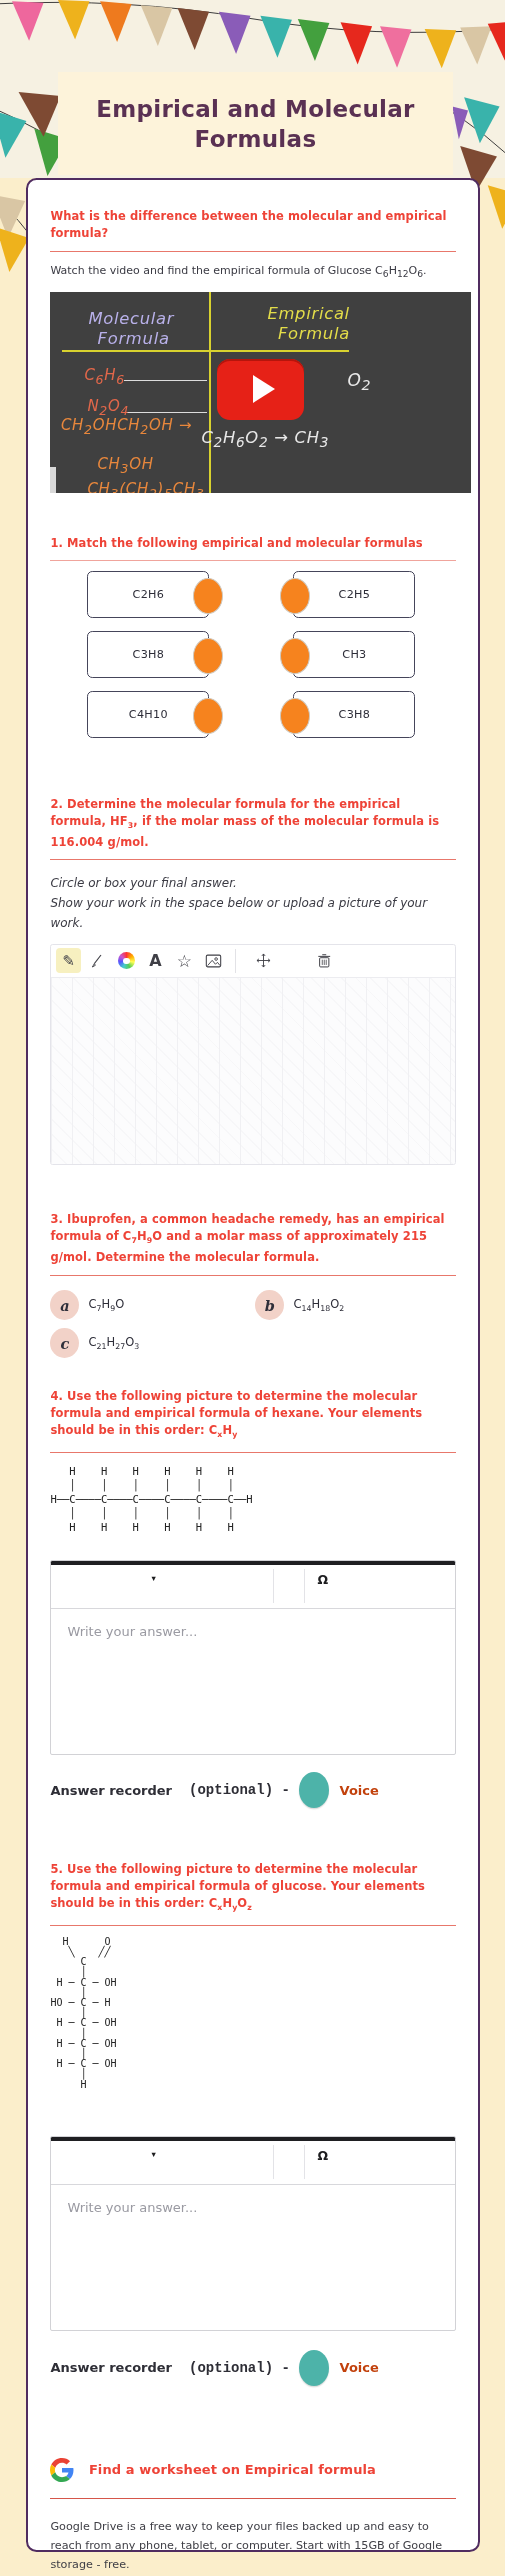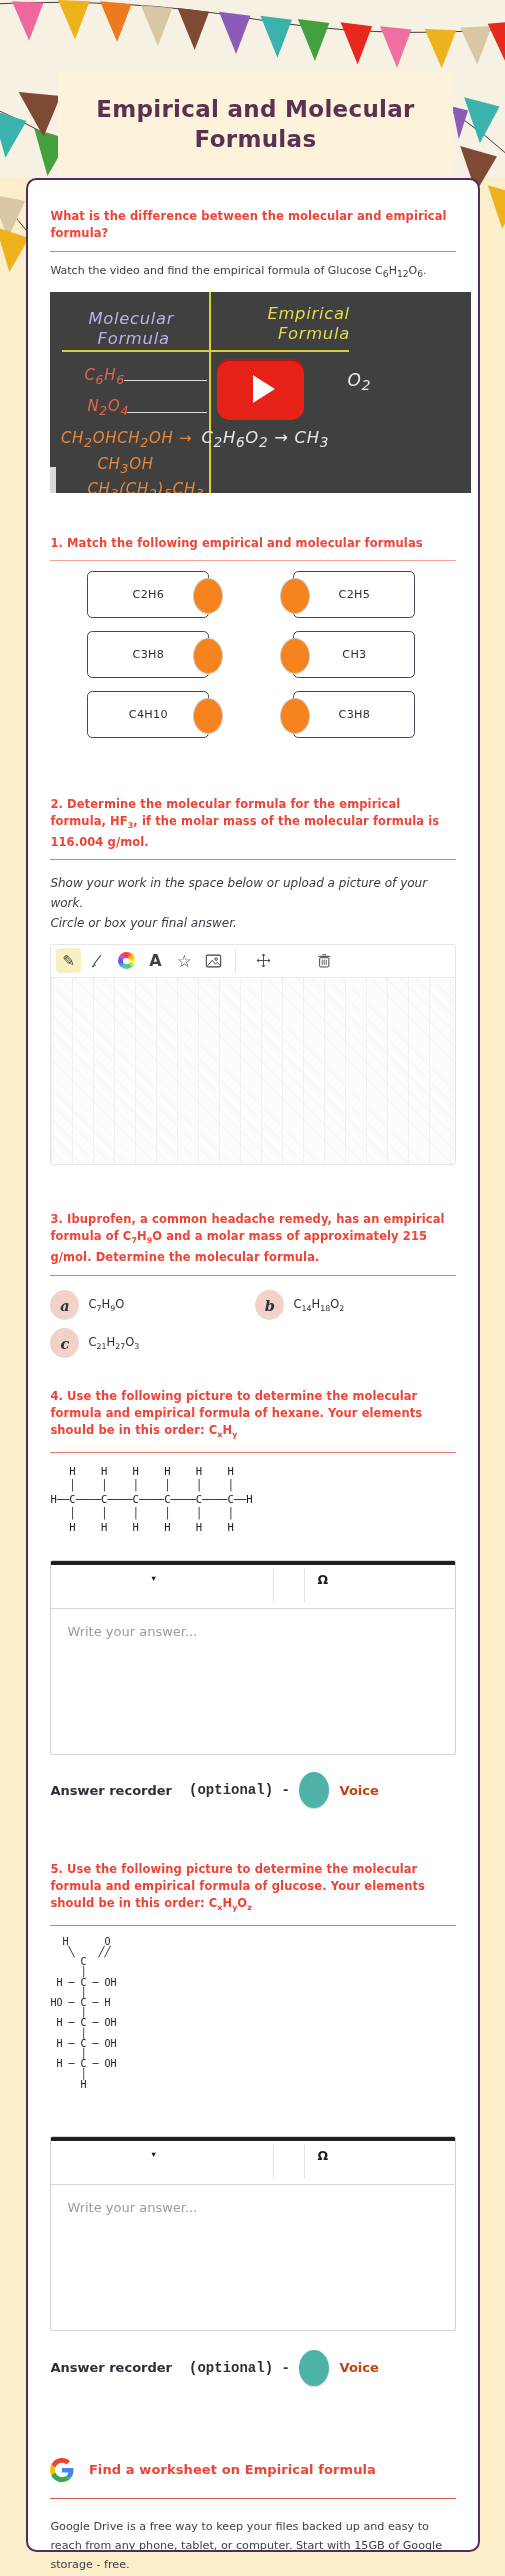--- a/index.html
+++ b/index.html
@@ -167,21 +167,21 @@
       <div style="margin-left:9.2px">Formula</div>
     </div>
     <div class="chalk chalk-title yellow" style="left:217px;top:12px">
       <div>Empirical</div>
       <div style="margin-left:10.5px">Formula</div>
     </div>
     <div class="chalk-bond" style="left:74px;top:88px;width:83px"></div>
     <div class="chalk-bond" style="left:74px;top:120px;width:83px"></div>
     <div class="chalk chalk-f red-chalk" style="left:34px;top:74px"><span>C</span><sub>6</sub><span>H</span><sub>6</sub></div>
     <div class="chalk chalk-f red-chalk" style="left:37px;top:105px"><span>N</span><sub>2</sub><span>O</span><sub>4</sub></div>
-    <div class="chalk chalk-f orange-chalk" style="left:10.5px;top:137px"><span>CH</span><sub>2</sub><span>OHCH</span><sub>2</sub><span>OH →</span></div>
+    <div class="chalk chalk-f orange-chalk" style="left:10.5px;top:124px"><span>CH</span><sub>2</sub><span>OHCH</span><sub>2</sub><span>OH →</span></div>
     <div class="chalk chalk-f orange-chalk" style="left:47px;top:163px"><span>CH</span><sub>3</sub><span>OH</span></div>
     <div class="chalk chalk-f orange-chalk" style="left:37px;top:188px"><span>CH</span><sub>3</sub><span>(CH</span><sub>2</sub><span>)</span><sub>5</sub><span>CH</span><sub>3</sub></div>
     <div class="chalk chalk-f white-chalk" style="left:297px;top:78px;font-size:17px"><span>O</span><sub>2</sub></div>
     <div class="chalk chalk-f white-chalk" style="left:151px;top:136px;font-size:16.4px"><span>C</span><sub>2</sub><span>H</span><sub>6</sub><span>O</span><sub>2</sub><span>  →  CH</span><sub>3</sub></div>
     <div class="play-btn">
       <div class="play-tri"></div>
     </div>
     <div class="video-strip"></div>
   </div>
 
@@ -216,22 +216,22 @@
       <div class="match-box match-right">
         <div class="dot dot-l"></div>
         <span>C3H8</span>
       </div>
     </div>
   </div>
 
   <h2 class="q-heading s2"><span>2. Determine the molecular formula for the empirical formula, HF</span><sub>3</sub><span>, if the molar mass of the molecular formula is 116.004 g/mol.</span></h2>
   <hr class="divider">
   <div class="instructions">
+    <div>Circle or box your final answer.</div>
     <div>Show your work in the space below or upload a picture of your work.</div>
-    <div>Circle or box your final answer.</div>
   </div>
   <div class="draw-panel">
     <div class="draw-toolbar">
       <div class="tool tool-selected">
         <span class="tool-glyph pencil-glyph">✎</span>
       </div>
       <div class="tool">
         <svg class="icon" width="16" height="16" viewBox="0 0 24 24">
           <line x1="18" y1="3" x2="8" y2="16" stroke="#3f3f46" stroke-width="1.6"></line>
           <path d="M8 16 L5 21 L9.5 18.5 Z" fill="none" stroke="#3f3f46" stroke-width="1.4"></path>

